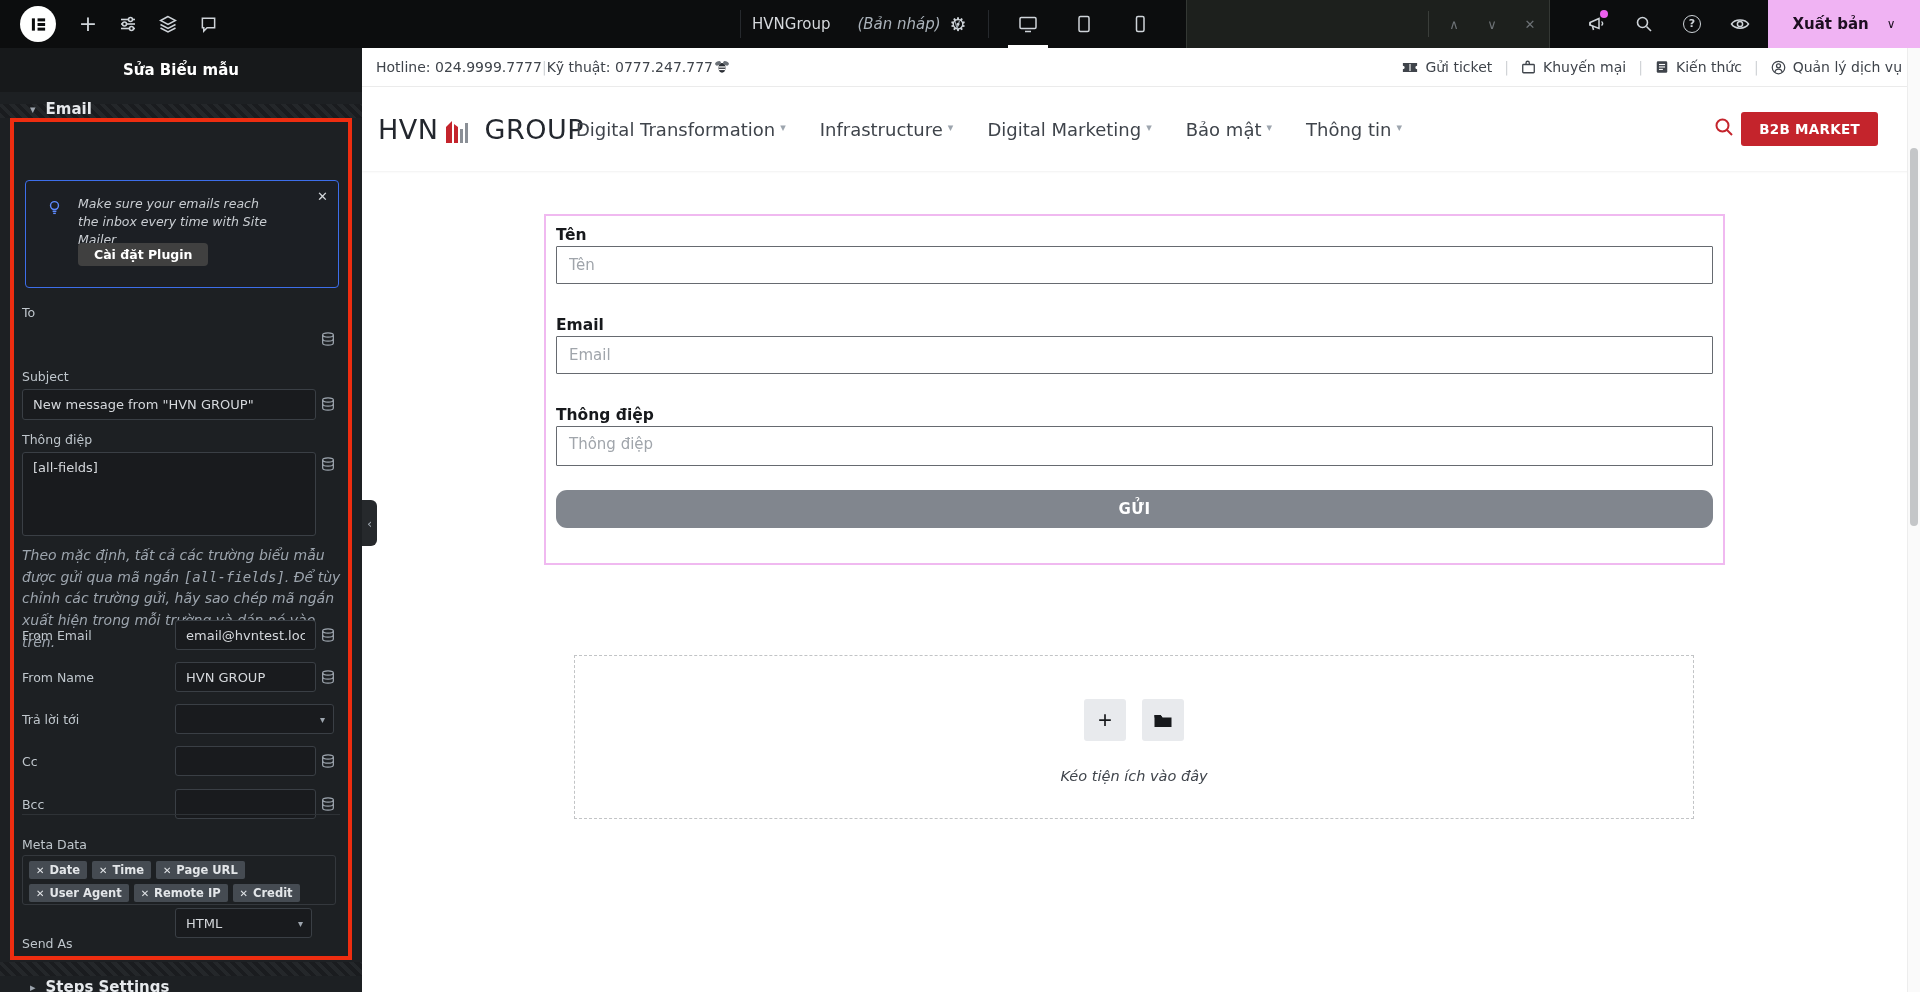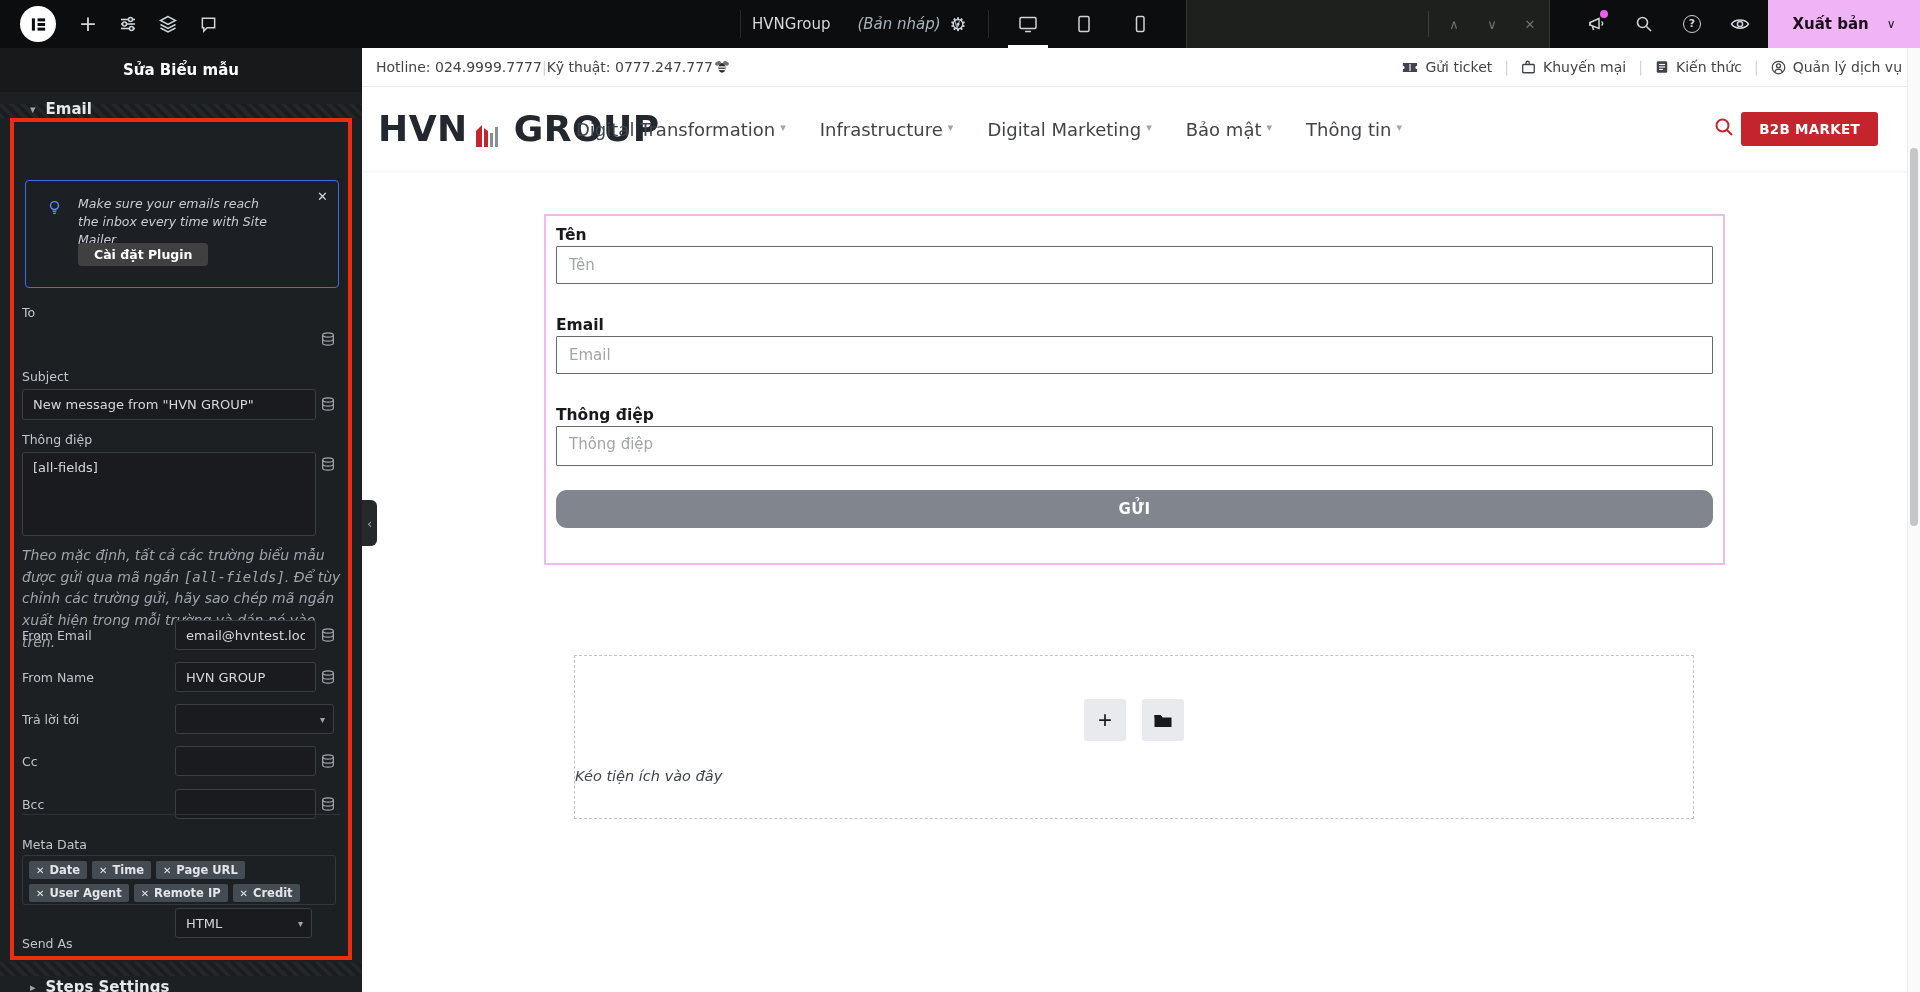--- a/index.html
+++ b/index.html
@@ -65,40 +65,40 @@
   
   .preview { position:absolute; left:362px; top:48px; width:1558px; height:944px; background:#fff; }
   .site-topbar { position:absolute; left:0; top:0; width:1558px; height:39px; background:#fff; border-bottom:1px solid #ececec; display:flex; align-items:center; font-size:14px; color:#3f444b; }
   .site-topbar .left { position:absolute; left:14px; display:flex; align-items:center; gap:0;text-align:center; }
   .site-topbar .right { position:absolute; right:18px; display:flex; align-items:center; gap:12px; }
   .vbar { color:#d0d3d6; }
   .tb-link { display:flex; align-items:center; gap:7px; cursor:pointer; color:#3f444b; }
 
   .site-header { position:absolute; left:0; top:39px; width:1558px; height:84px; background:#fff; box-shadow:0 1px 2px rgba(0,0,0,.06); display:flex; align-items:center; }
   .logo { position:absolute; left:16px; display:flex; align-items:flex-end; gap:6px; cursor:pointer; }
-  .logo .t { font-size:36px; font-weight:700; color:#23272e; letter-spacing:.5px; line-height:1; }
+  .logo .t { font-size:27px; font-weight:400; color:#23272e; letter-spacing:.5px; line-height:1; }
   .nav { position:absolute; left:214px; display:flex; align-items:center; gap:34px; }
   .nav-item { font-size:18px; color:#3f444b; display:flex; align-items:flex-start; gap:5px; cursor:pointer; }
   .nav-item .chev { color:#9da5ae; font-size:11px; margin-top:2px; }
   .hdr-search { position:absolute; right:186px; cursor:pointer; }
   .hdr-sep { position:absolute; right:164px; width:1px; height:30px; background:#e3e5e7; }
   .cta-btn { position:absolute; right:42px; height:34px; padding:0 18px; background:#c4242c; border:none; border-radius:3px; color:#fff; font-size:13.5px; font-weight:bold; font-family:inherit; letter-spacing:.3px; cursor:pointer; }
 
   .form-widget { position:absolute; left:182px; top:166px; width:1181px; height:351px; border:2px solid #f0b9f0; background:#fff; }
   .f-label { position:absolute; left:10px; font-size:15.5px; font-weight:bold; color:#17191c; }
   .f-input { position:absolute; left:10px; width:1157px; height:38px; border:1px solid #666a70; border-radius:1px; background:#fff; font-size:15px; font-family:inherit; padding:0 12px; color:#333; outline:none; }
   .f-input::placeholder, .f-ta::placeholder { color:#a0a5ab; opacity:1; }
   .f-ta { position:absolute; left:10px; width:1157px; height:40px; border:1px solid #666a70; border-radius:1px; background:#fff; font-size:15px; font-family:inherit; padding:8px 12px; color:#333; resize:none; outline:none; }
   .f-submit { position:absolute; left:10px; top:274px; width:1157px; height:38px; background:#81868e; border:none; border-radius:11px; color:#fff; font-size:15px; font-weight:bold; font-family:inherit; letter-spacing:.5px; cursor:pointer; }
 
   .drop-area { position:absolute; left:212px; top:607px; width:1120px; height:164px; border:1px dashed #c2c4c6; }
   .drop-btns { position:absolute; left:0; top:43px; width:100%; display:flex; justify-content:center; gap:16px; }
   .drop-btn { width:42px; height:42px; background:#e8eaed; border:none; border-radius:3px; display:flex; align-items:center; justify-content:center; cursor:pointer; }
   .drop-btn .plus { font-size:24px; color:#17191c; font-weight:400; line-height:1; }
-  .drop-hint { position:absolute; left:0; top:112px; width:100%; font-size:14.5px; font-style:italic; color:#3f444b; }
+  .drop-hint { position:absolute; left:0; top:112px; width:100%; text-align:center; font-size:14.5px; font-style:italic; color:#3f444b; }
 
   .scroll-track { position:absolute; right:0; top:0; width:13px; height:944px; background:#fafafa; border-left:1px solid #ededed; }
   .scroll-thumb { position:absolute; right:2px; top:100px; width:8px; height:378px; background:#c4c6c8; border-radius:4px; }
 </style>
 </head>
 <body>
 
 <div id="app">
 
   <div class="topbar">

